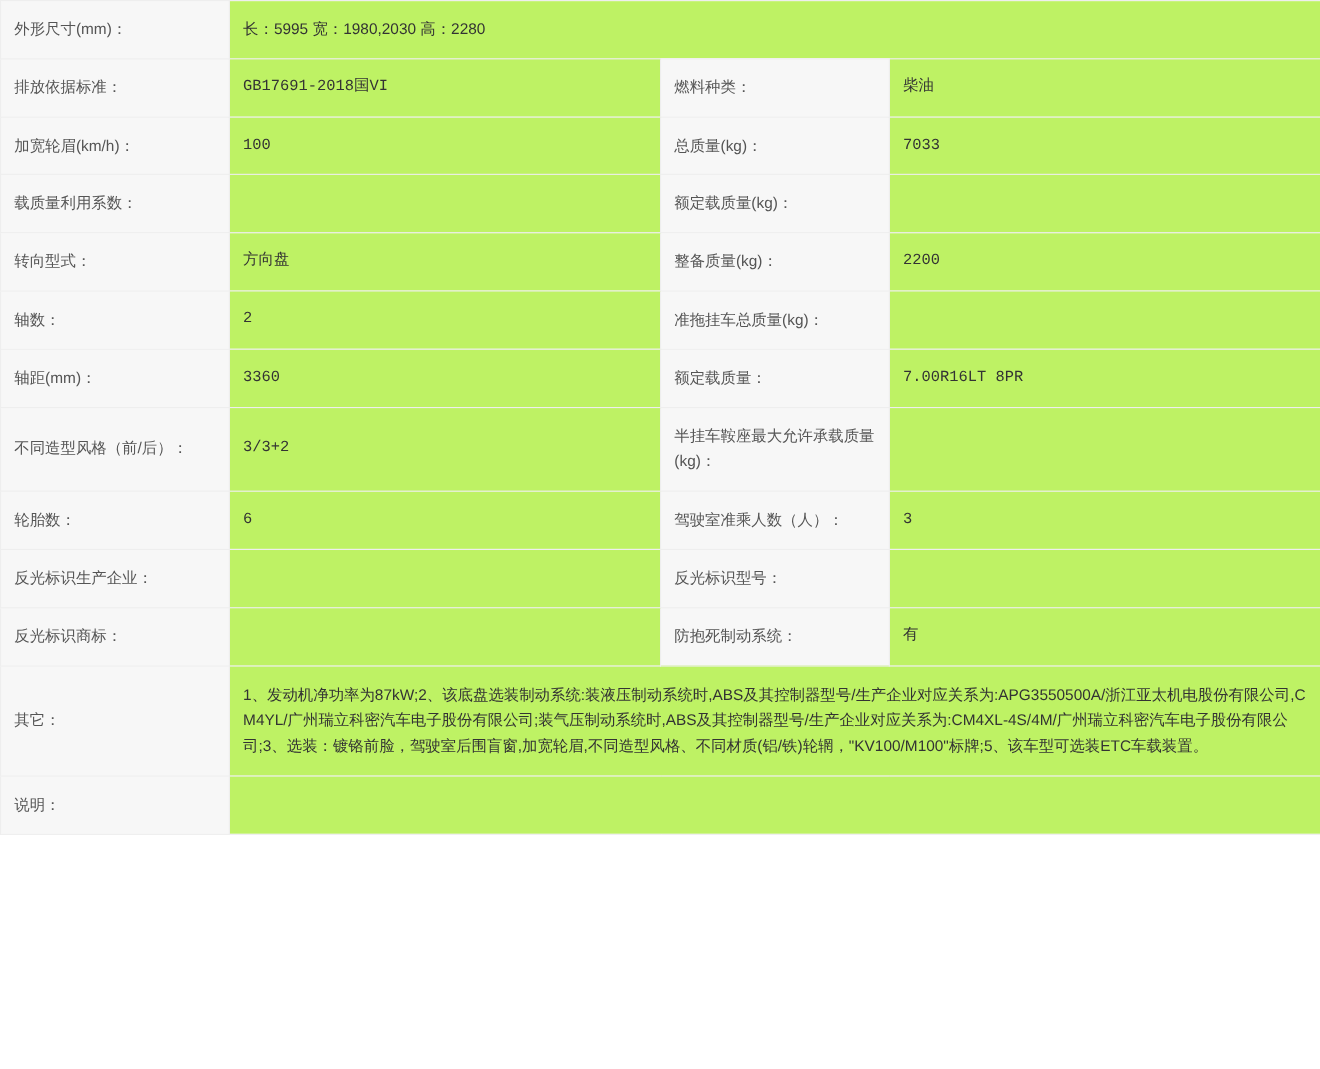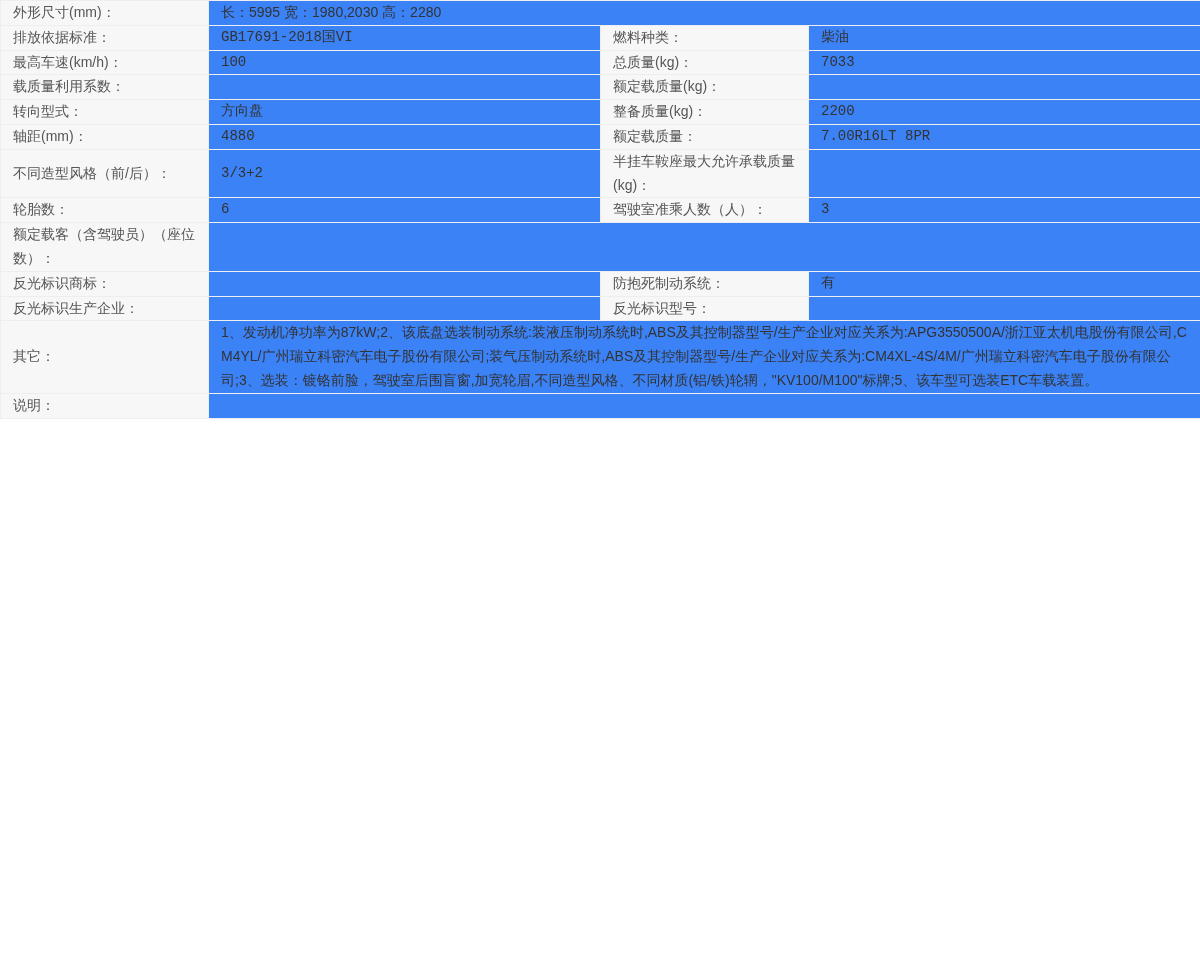--- a/index.html
+++ b/index.html
@@ -10,32 +10,32 @@
     color: #333;
     background: #fff;
   }
   .spec-table {
     width: 1200px;
     border-collapse: collapse;
     table-layout: fixed;
   }
   .spec-table td {
     border: 1px solid #eee;
-    padding: 0 12px;
+    padding: 14px 12px;
     vertical-align: middle;
     line-height: 1.7;
     word-break: break-all;
   }
   .spec-table td.label {
     background: #f7f7f7;
     color: #555;
     width: 208px;
   }
   .spec-table td.value {
-    background: #3b82f6;
+    background: #bef264;
     color: #333;
   }
   .spec-table td.value.half {
     width: 392px;
     font-family: Liberation Mono, monospace;
   }
   .spec-table td.value.full {
   }
 </style>
 </head>
@@ -53,70 +53,72 @@
         <td class="label">外形尺寸(mm)：</td>
         <td class="value full" colspan="3">长：5995 宽：1980,2030 高：2280</td>
       </tr>
       <tr>
         <td class="label">排放依据标准：</td>
         <td class="value half">GB17691-2018国VI</td>
         <td class="label">燃料种类：</td>
         <td class="value half">柴油</td>
       </tr>
       <tr>
-        <td class="label">最高车速(km/h)：</td>
+        <td class="label">加宽轮眉(km/h)：</td>
         <td class="value half">100</td>
         <td class="label">总质量(kg)：</td>
         <td class="value half">7033</td>
       </tr>
       <tr>
         <td class="label">载质量利用系数：</td>
         <td class="value half"></td>
         <td class="label">额定载质量(kg)：</td>
         <td class="value half"></td>
       </tr>
       <tr>
         <td class="label">转向型式：</td>
         <td class="value half">方向盘</td>
         <td class="label">整备质量(kg)：</td>
         <td class="value half">2200</td>
       </tr>
       <tr>
+        <td class="label">轴数：</td>
+        <td class="value half">2</td>
+        <td class="label">准拖挂车总质量(kg)：</td>
+        <td class="value half"></td>
+      </tr>
+      <tr>
         <td class="label">轴距(mm)：</td>
-        <td class="value half">4880</td>
+        <td class="value half">3360</td>
         <td class="label">额定载质量：</td>
         <td class="value half">7.00R16LT 8PR</td>
       </tr>
       <tr>
         <td class="label">不同造型风格（前/后）：</td>
         <td class="value half">3/3+2</td>
         <td class="label">半挂车鞍座最大允许承载质量(kg)：</td>
         <td class="value half"></td>
       </tr>
       <tr>
         <td class="label">轮胎数：</td>
         <td class="value half">6</td>
         <td class="label">驾驶室准乘人数（人）：</td>
         <td class="value half">3</td>
       </tr>
       <tr>
-        <td class="label">额定载客（含驾驶员）（座位数）：</td>
-        <td class="value full" colspan="3"></td>
+        <td class="label">反光标识生产企业：</td>
+        <td class="value half"></td>
+        <td class="label">反光标识型号：</td>
+        <td class="value half"></td>
       </tr>
       <tr>
         <td class="label">反光标识商标：</td>
         <td class="value half"></td>
         <td class="label">防抱死制动系统：</td>
         <td class="value half">有</td>
-      </tr>
-      <tr>
-        <td class="label">反光标识生产企业：</td>
-        <td class="value half"></td>
-        <td class="label">反光标识型号：</td>
-        <td class="value half"></td>
       </tr>
       <tr>
         <td class="label">其它：</td>
         <td class="value full" colspan="3">1、发动机净功率为87kW;2、该底盘选装制动系统:装液压制动系统时,ABS及其控制器型号/生产企业对应关系为:APG3550500A/浙江亚太机电股份有限公司,CM4YL/广州瑞立科密汽车电子股份有限公司;装气压制动系统时,ABS及其控制器型号/生产企业对应关系为:CM4XL-4S/4M/广州瑞立科密汽车电子股份有限公司;3、选装：镀铬前脸，驾驶室后围盲窗,加宽轮眉,不同造型风格、不同材质(铝/铁)轮辋，"KV100/M100"标牌;5、该车型可选装ETC车载装置。</td>
       </tr>
       <tr>
         <td class="label">说明：</td>
         <td class="value full" colspan="3"></td>
       </tr>
     </tbody>

